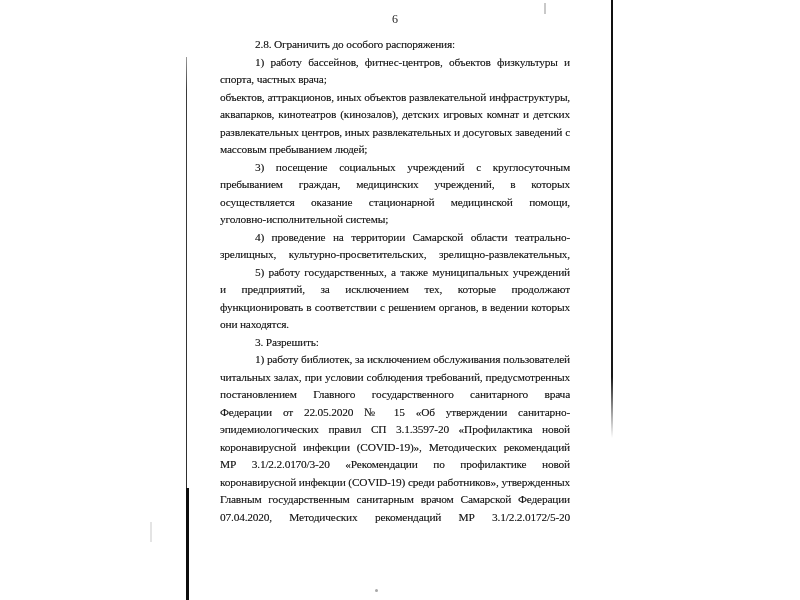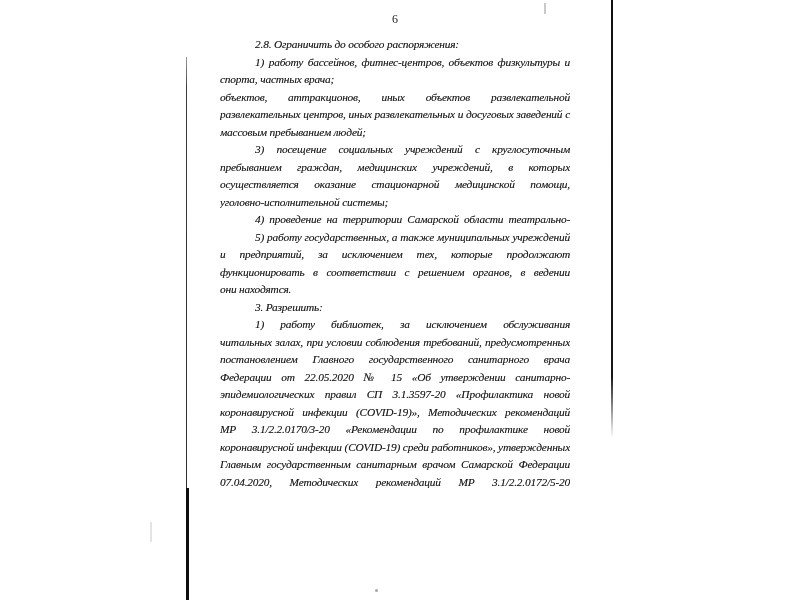--- a/index.html
+++ b/index.html
@@ -27,21 +27,20 @@
     width: 350px;
     font-size: 11.4px;
     letter-spacing: -0.2px;
     color: #1c1c1c;
     text-shadow: 0 0 0.5px rgba(0,0,0,0.45);
   }
   .tline {
     height: 17.5px;
     line-height: 17.5px;
     overflow: hidden;
-    font-style: italic;
   }
   .tline.jst {
     text-align: justify;
     text-align-last: justify;
   }
   .tline.ind {
     padding-left: 35px;
   }
   
   .scan-line-left {
@@ -99,27 +98,29 @@
 
 <div class="viewport">
 
   <div class="page-number">6</div>
 
   <div class="doc-body" id="doc-body">
       <div class="tline ind">2.8. Ограничить до особого распоряжения:</div>
       <div class="tline jst ind">1) работу бассейнов, фитнес-центров, объектов физкультуры и</div>
       <div class="tline">спорта, частных врача;</div>
       <div class="tline jst">объектов, аттракционов, иных объектов развлекательной инфраструктуры,</div>
+      <div class="tline jst">аквапарков, кинотеатров (кинозалов), детских игровых комнат и детских</div>
       <div class="tline jst">развлекательных центров, иных развлекательных и досуговых заведений с</div>
       <div class="tline">массовым пребыванием людей;</div>
       <div class="tline jst ind">3) посещение социальных учреждений с круглосуточным</div>
       <div class="tline jst">пребыванием граждан, медицинских учреждений, в которых</div>
       <div class="tline jst">осуществляется оказание стационарной медицинской помощи, учреждений</div>
       <div class="tline">уголовно-исполнительной системы;</div>
       <div class="tline jst ind">4) проведение на территории Самарской области театрально-</div>
+      <div class="tline jst">зрелищных, культурно-просветительских, зрелищно-развлекательных,</div>
       <div class="tline jst ind">5) работу государственных, а также муниципальных учреждений</div>
       <div class="tline jst">и предприятий, за исключением тех, которые продолжают</div>
       <div class="tline jst">функционировать в соответствии с решением органов, в ведении которых</div>
       <div class="tline">они находятся.</div>
       <div class="tline ind">3. Разрешить:</div>
       <div class="tline jst ind">1) работу библиотек, за исключением обслуживания пользователей в</div>
       <div class="tline jst">читальных залах, при условии соблюдения требований, предусмотренных</div>
       <div class="tline jst">постановлением Главного государственного санитарного врача Российской</div>
       <div class="tline jst">Федерации от 22.05.2020 № 15 «Об утверждении санитарно-</div>
       <div class="tline jst">эпидемиологических правил СП 3.1.3597-20 «Профилактика новой</div>

